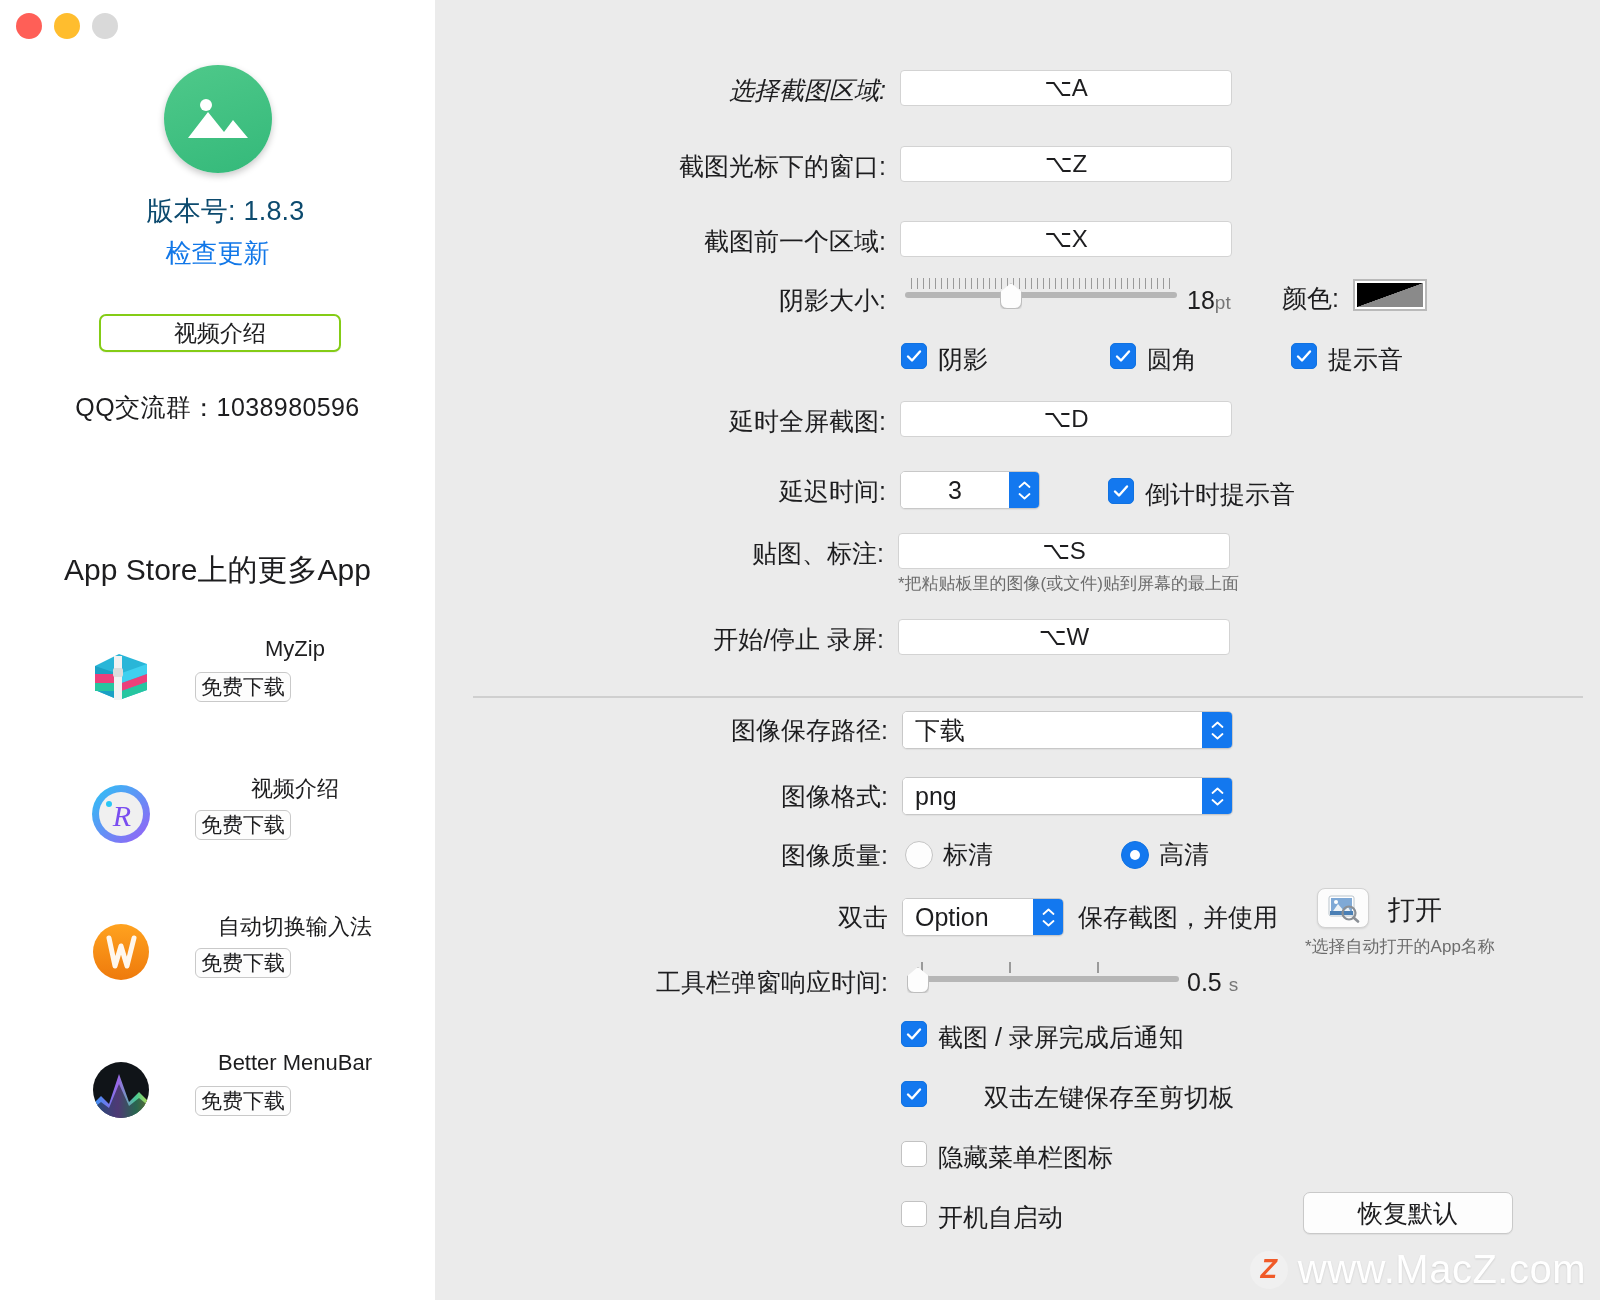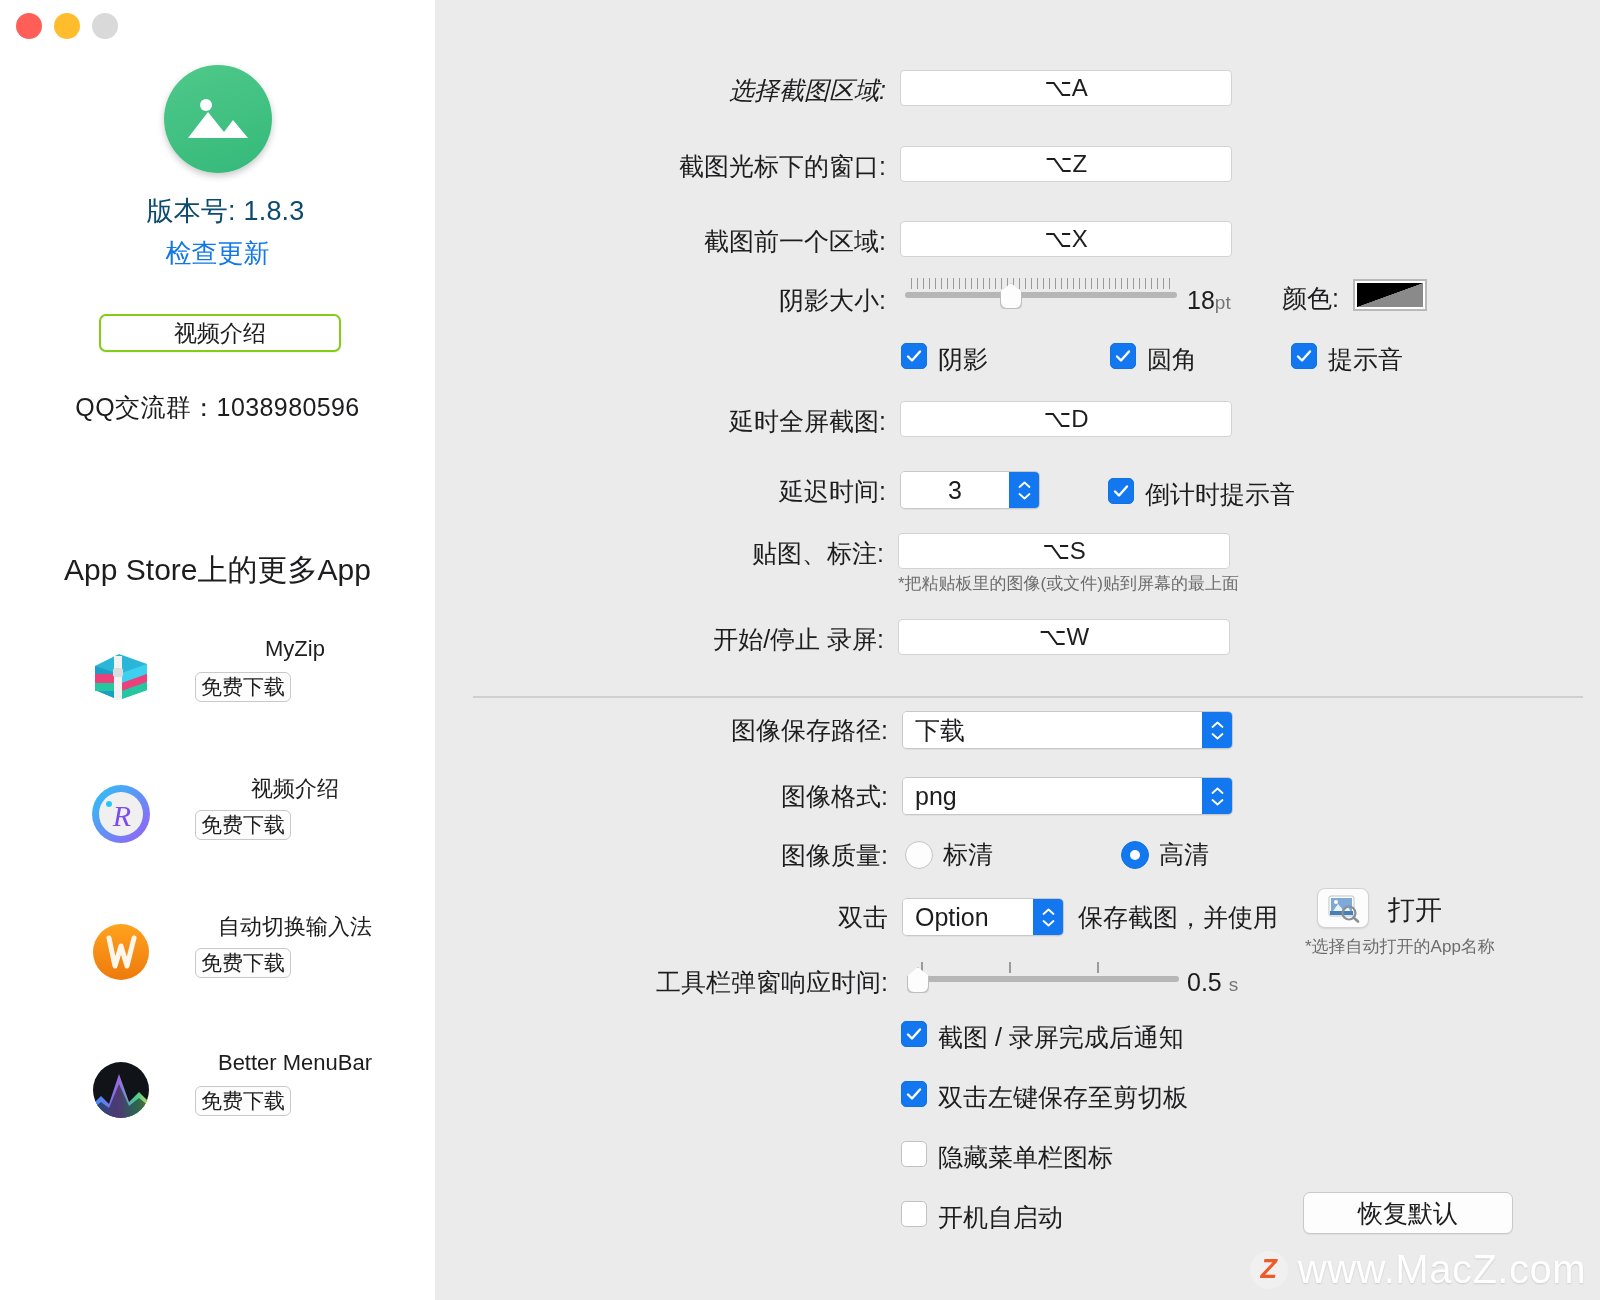--- a/index.html
+++ b/index.html
@@ -537,21 +537,21 @@
 
     <div class="cb" style="left:466px; top:1021px;">
       <span class="box on">
         <svg viewBox="0 0 18 18" aria-hidden="true">
             <path d="M3 9.5 L7 13.5 L15 4.5" stroke="#fff" stroke-width="2.4" fill="none" stroke-linecap="round" stroke-linejoin="round"></path>
           </svg>
       </span>
       <span class="txt">截图 / 录屏完成后通知</span>
     </div>
 
-    <div class="cb" style="left:466px; top:1081px;">
+    <div class="cb" style="left:466px; top:1081px;gap:46px;">
       <span class="box on">
         <svg viewBox="0 0 18 18" aria-hidden="true">
             <path d="M3 9.5 L7 13.5 L15 4.5" stroke="#fff" stroke-width="2.4" fill="none" stroke-linecap="round" stroke-linejoin="round"></path>
           </svg>
       </span>
       <span class="txt">双击左键保存至剪切板</span>
     </div>
 
     <div class="cb" style="left:466px; top:1141px;">
       <span class="box off"></span>

